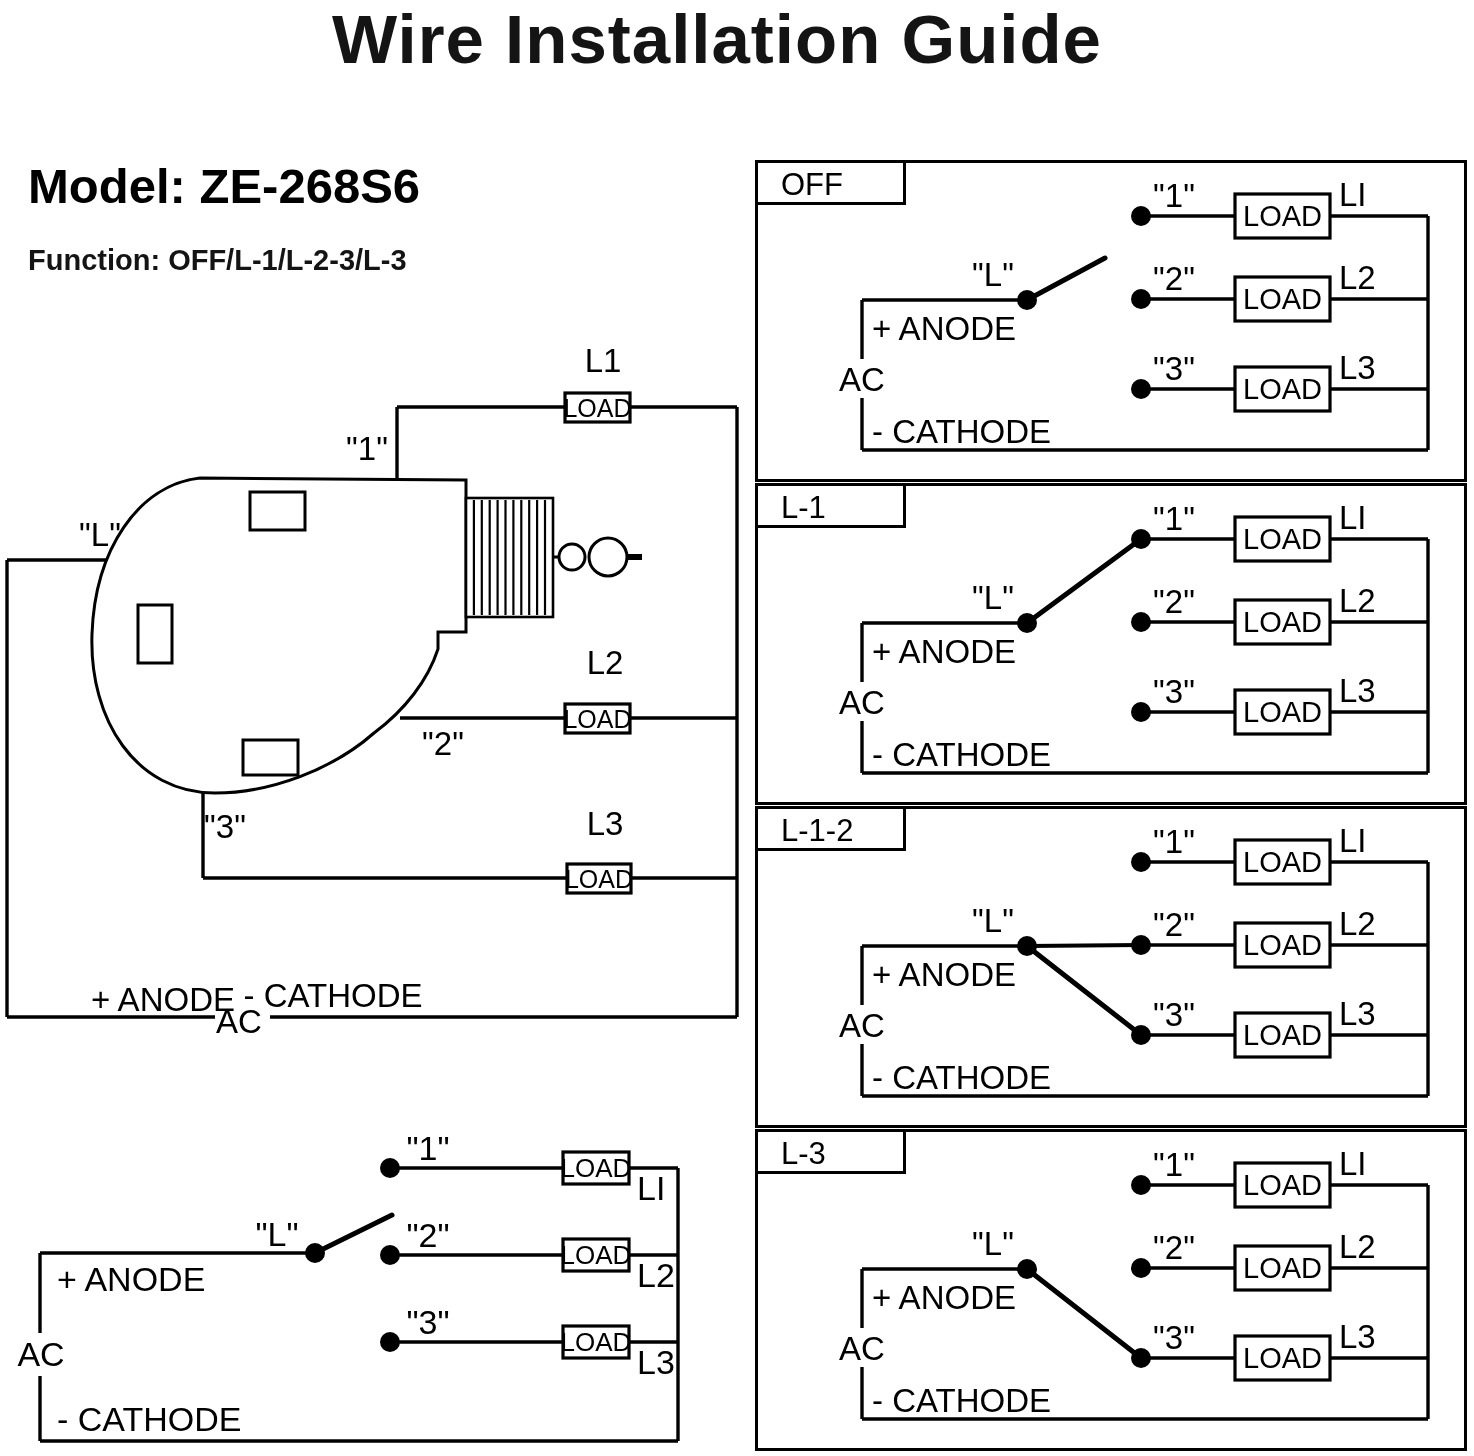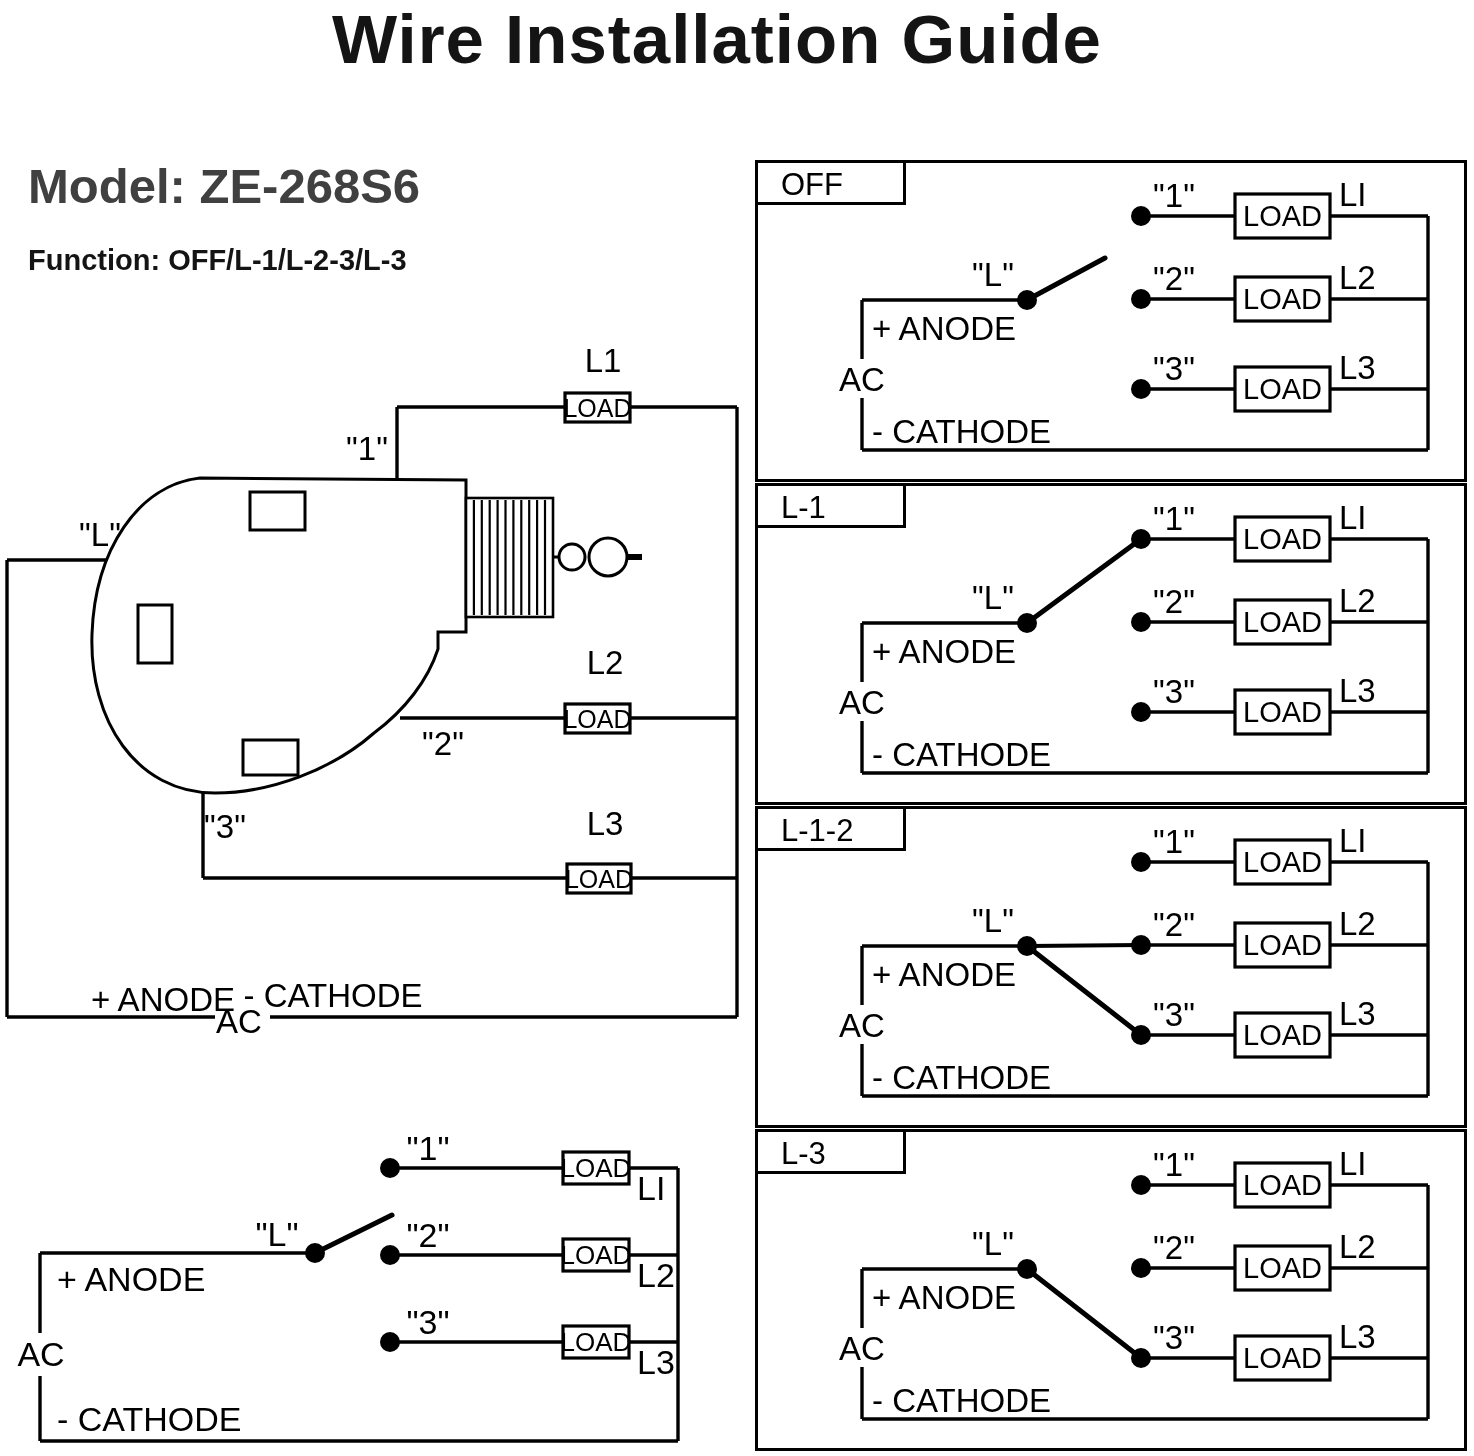--- a/index.html
+++ b/index.html
@@ -1,20 +1,20 @@
 <!DOCTYPE html>
 <html><head>
 <meta charset="utf-8">
 <style>
   html,body{margin:0;padding:0;background:#fff;}
   body{width:1474px;height:1456px;font-family:"Liberation Sans",sans-serif;}
   .canvas{position:relative;width:1474px;height:1456px;background:#fff;overflow:hidden;color:#101010;}
   .page-title{position:absolute;top:0px;left:-20px;width:1474px;text-align:center;
     font-size:69px;font-weight:bold;letter-spacing:1px;color:#141414;}
-  .meta-model{position:absolute;left:28px;top:158px;font-size:49px;font-weight:bold;color:#404040;}
+  .meta-model{position:absolute;left:28px;top:158px;font-size:49px;font-weight:bold;color:#000000;}
   .meta-function{position:absolute;left:28px;top:244px;font-size:29px;font-weight:bold;color:#141414;}
   svg{position:absolute;left:0;top:0;}
   svg text{fill:#000;font-family:"Liberation Sans",sans-serif;}
 </style>
 </head>
 <body>
 
 <div class="canvas">
   <div class="page-title">Wire Installation Guide</div>
   <div class="meta-model">Model: ZE-268S6</div>

